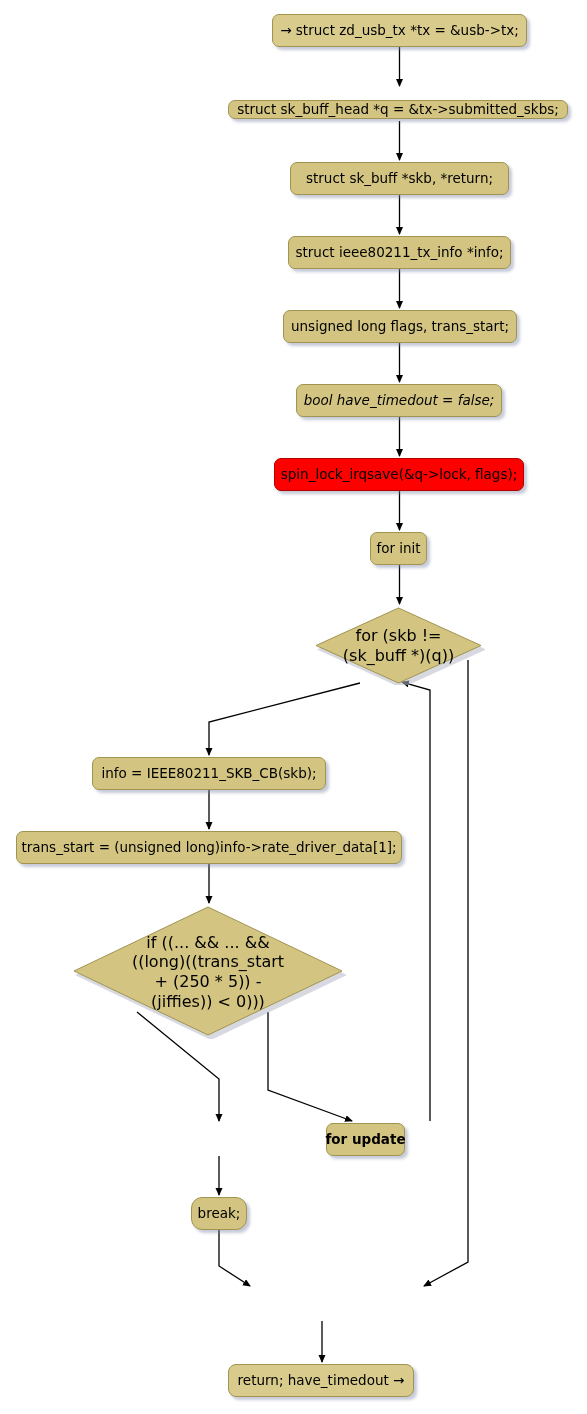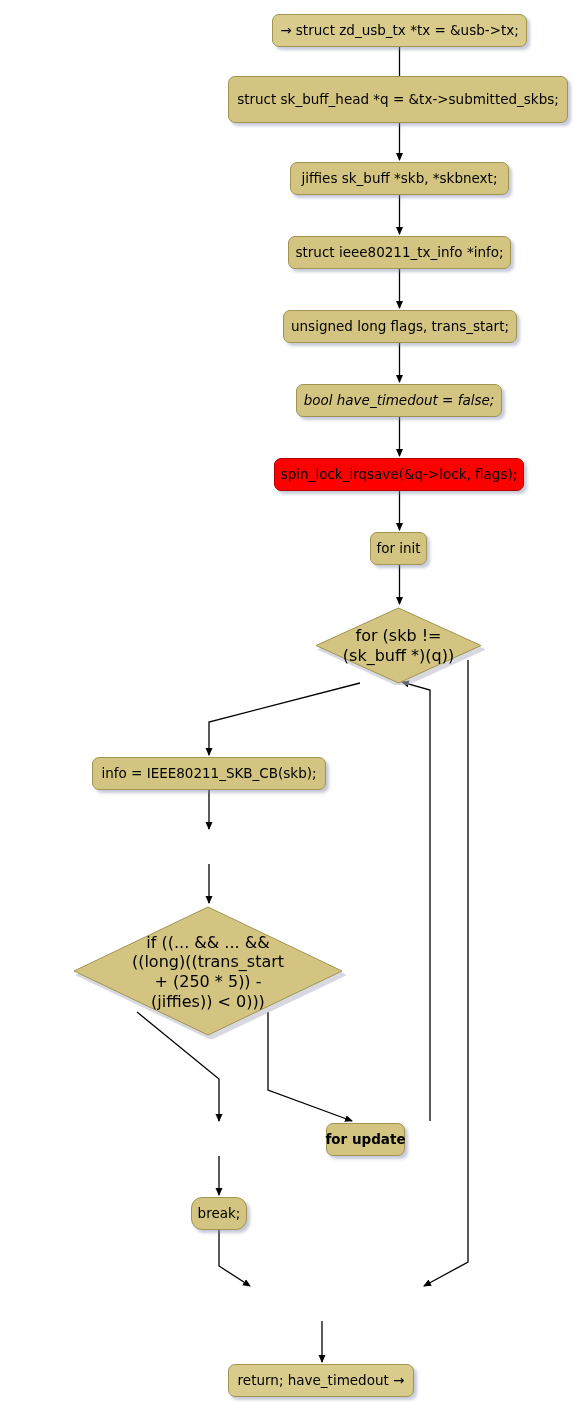--- a/index.html
+++ b/index.html
@@ -118,26 +118,26 @@
       <path d="M219,1230 L219,1266 L250,1286"></path>
       <path d="M430,1121 L430,690 L402,682"></path>
       <path d="M322,1321 L322,1362"></path>
     </g>
   </svg>
 
   <div class="node process terminal" style="left:272px; top:14px; width:255px; height:33px;">
     <span class="lbl">→ struct zd_usb_tx *tx = &amp;usb-&gt;tx;</span>
   </div>
 
-  <div class="node process" style="left:228px; top:76px; width:340px; height:47px;">
+  <div class="node process" style="left:228px; top:100px; width:340px; height:19px;">
     <span class="lbl">struct sk_buff_head *q = &amp;tx-&gt;submitted_skbs;</span>
   </div>
 
   <div class="node process" style="left:290px; top:162px; width:219px; height:33px;">
-    <span class="lbl">jiffies sk_buff *skb, *skbnext;</span>
+    <span class="lbl">struct sk_buff *skb, *return;</span>
   </div>
 
   <div class="node process" style="left:288px; top:236px; width:223px; height:33px;">
     <span class="lbl">struct ieee80211_tx_info *info;</span>
   </div>
 
   <div class="node process" style="left:283px; top:310px; width:234px; height:33px;">
     <span class="lbl">unsigned long flags, trans_start;</span>
   </div>
 
@@ -159,20 +159,23 @@
       <polygon points="86.5,77 169,39.5 86.5,2 4,39.5" fill="#d3c581" stroke="#a09450" stroke-width="1"></polygon>
     </svg>
     <span class="diamond-label">for (skb !=
 (sk_buff *)(q))</span>
   </div>
 
   <div class="node process" style="left:92px; top:757px; width:234px; height:33px;">
     <span class="lbl">info = IEEE80211_SKB_CB(skb);</span>
   </div>
 
+  <div class="node process" style="left:16px; top:831px; width:386px; height:33px;">
+    <span class="lbl">trans_start = (unsigned long)info-&gt;rate_driver_data[1];</span>
+  </div>
 
   <div class="node diamond" style="left:70px; top:905px; width:276px; height:134px;">
     <svg class="diamond-shape" viewBox="0 0 276 134" preserveAspectRatio="none" xmlns="http://www.w3.org/2000/svg">
       <polygon points="138,132 274,67 138,2 2,67" fill="#b8b8c8" opacity="0.55" transform="translate(3,3)"></polygon>
       <polygon points="138,130 272,66 138,2 4,66" fill="#d3c581" stroke="#a09450" stroke-width="1"></polygon>
     </svg>
     <span class="diamond-label">if ((... &amp;&amp; ... &amp;&amp;
 ((long)((trans_start
 + (250 * 5)) -
 (jiffies)) &lt; 0)))</span>
@@ -181,17 +184,17 @@
 
   <div class="node process" style="left:326px; top:1123px; width:79px; height:33px;font-weight:bold;">
     <span class="lbl">for update</span>
   </div>
 
   <div class="node process" style="left:191px; top:1197px; width:56px; height:33px;border-radius:11px;">
     <span class="lbl">break;</span>
   </div>
 
 
-  <div class="node process terminal" style="left:228px; top:1364px; width:186px; height:33px;">
+  <div class="node process terminal" style="left:228px; top:1364px; width:186px; height:33px;border-radius:8px;">
     <span class="lbl">return; have_timedout →</span>
   </div>
 
 </div>
 
 </body></html>

